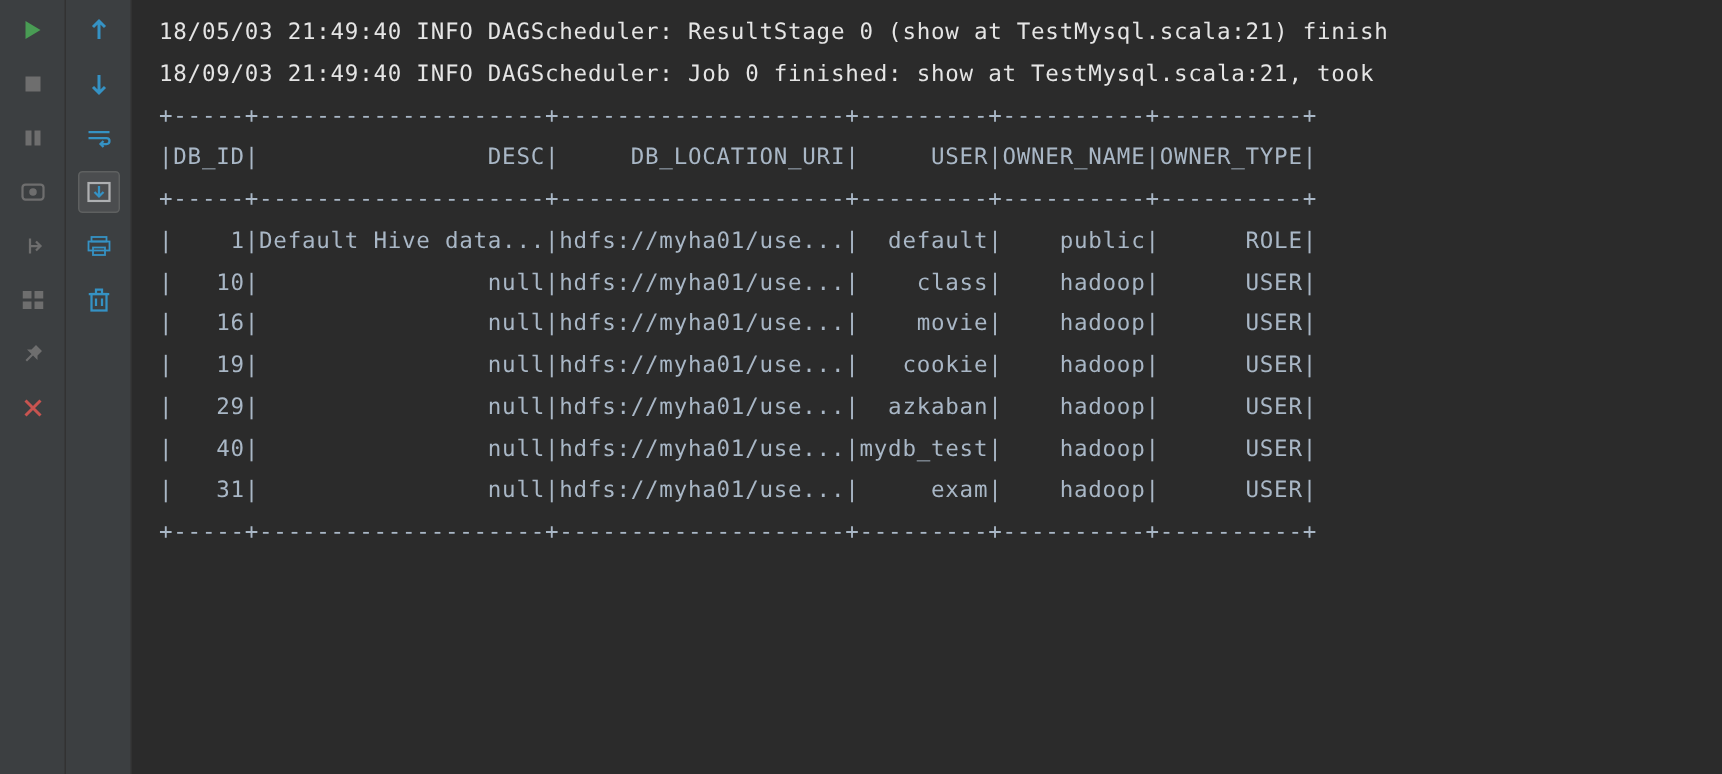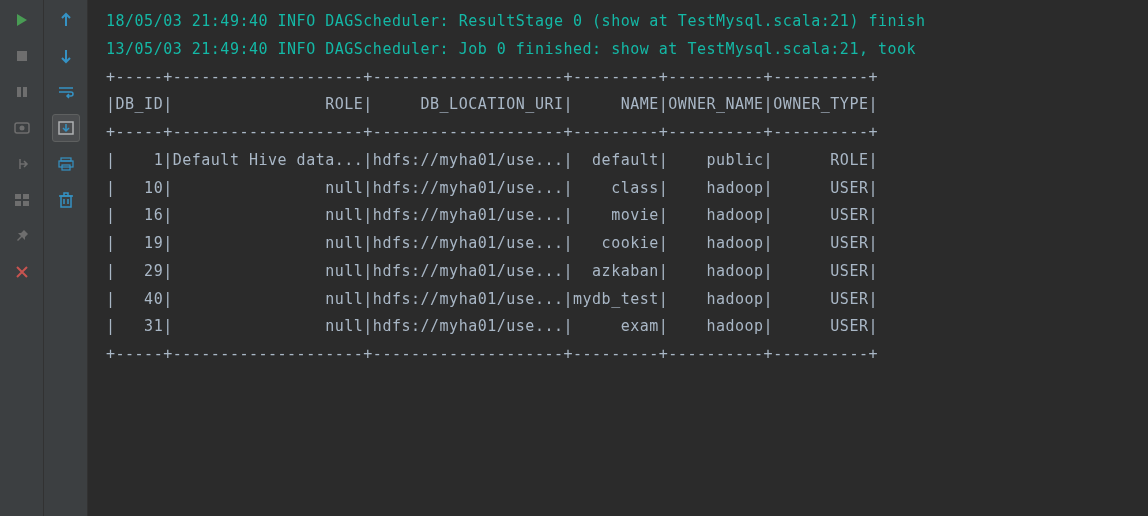--- a/index.html
+++ b/index.html
@@ -56,21 +56,21 @@
     .console {
       flex: 1;
       background: #2b2b2b;
       padding: 8px 0 8px 18px;
       overflow: hidden;
       white-space: pre;
       line-height: 1.85;
       letter-spacing: 0.5px;
     }
     .log-line {
-      color: #14b8a6;
+      color: #e5e5e5;
     }
     .table-line {
       color: #a9b7c6;
     }
     svg {
       display: block;
     }
   </style>
 </head>
 <body>
@@ -155,23 +155,23 @@
     </div>
     <div class="tool-btn">
       <svg width="14" height="16" viewBox="0 0 14 16">
           <rect x="2" y="4" width="10" height="11" fill="none" stroke="#3592c4" stroke-width="1.5"></rect>
           <path d="M0 4 L14 4 M5 1 L9 1 L9 4 L5 4 Z M5 7 L5 12 M9 7 L9 12" fill="none" stroke="#3592c4" stroke-width="1.5"></path>
         </svg>
     </div>
   </div>
 
   <div class="console"><span class="log-line">18/05/03 21:49:40 INFO DAGScheduler: ResultStage 0 (show at TestMysql.scala:21) finish</span>
-<span class="log-line">13/05/03 21:49:40 INFO DAGScheduler: Job 0 finished: show at TestMysql.scala:21, took </span>
+<span class="log-line">18/09/03 21:49:40 INFO DAGScheduler: Job 0 finished: show at TestMysql.scala:21, took </span>
 <span class="table-line">+-----+--------------------+--------------------+---------+----------+----------+</span>
-<span class="table-line">|DB_ID|                ROLE|     DB_LOCATION_URI|     NAME|OWNER_NAME|OWNER_TYPE|</span>
+<span class="table-line">|DB_ID|                DESC|     DB_LOCATION_URI|     USER|OWNER_NAME|OWNER_TYPE|</span>
 <span class="table-line">+-----+--------------------+--------------------+---------+----------+----------+</span>
 <span class="table-line">|    1|Default Hive data...|hdfs://myha01/use...|  default|    public|      ROLE|</span>
 <span class="table-line">|   10|                null|hdfs://myha01/use...|    class|    hadoop|      USER|</span>
 <span class="table-line">|   16|                null|hdfs://myha01/use...|    movie|    hadoop|      USER|</span>
 <span class="table-line">|   19|                null|hdfs://myha01/use...|   cookie|    hadoop|      USER|</span>
 <span class="table-line">|   29|                null|hdfs://myha01/use...|  azkaban|    hadoop|      USER|</span>
 <span class="table-line">|   40|                null|hdfs://myha01/use...|mydb_test|    hadoop|      USER|</span>
 <span class="table-line">|   31|                null|hdfs://myha01/use...|     exam|    hadoop|      USER|</span>
 <span class="table-line">+-----+--------------------+--------------------+---------+----------+----------+</span>
 </div>

